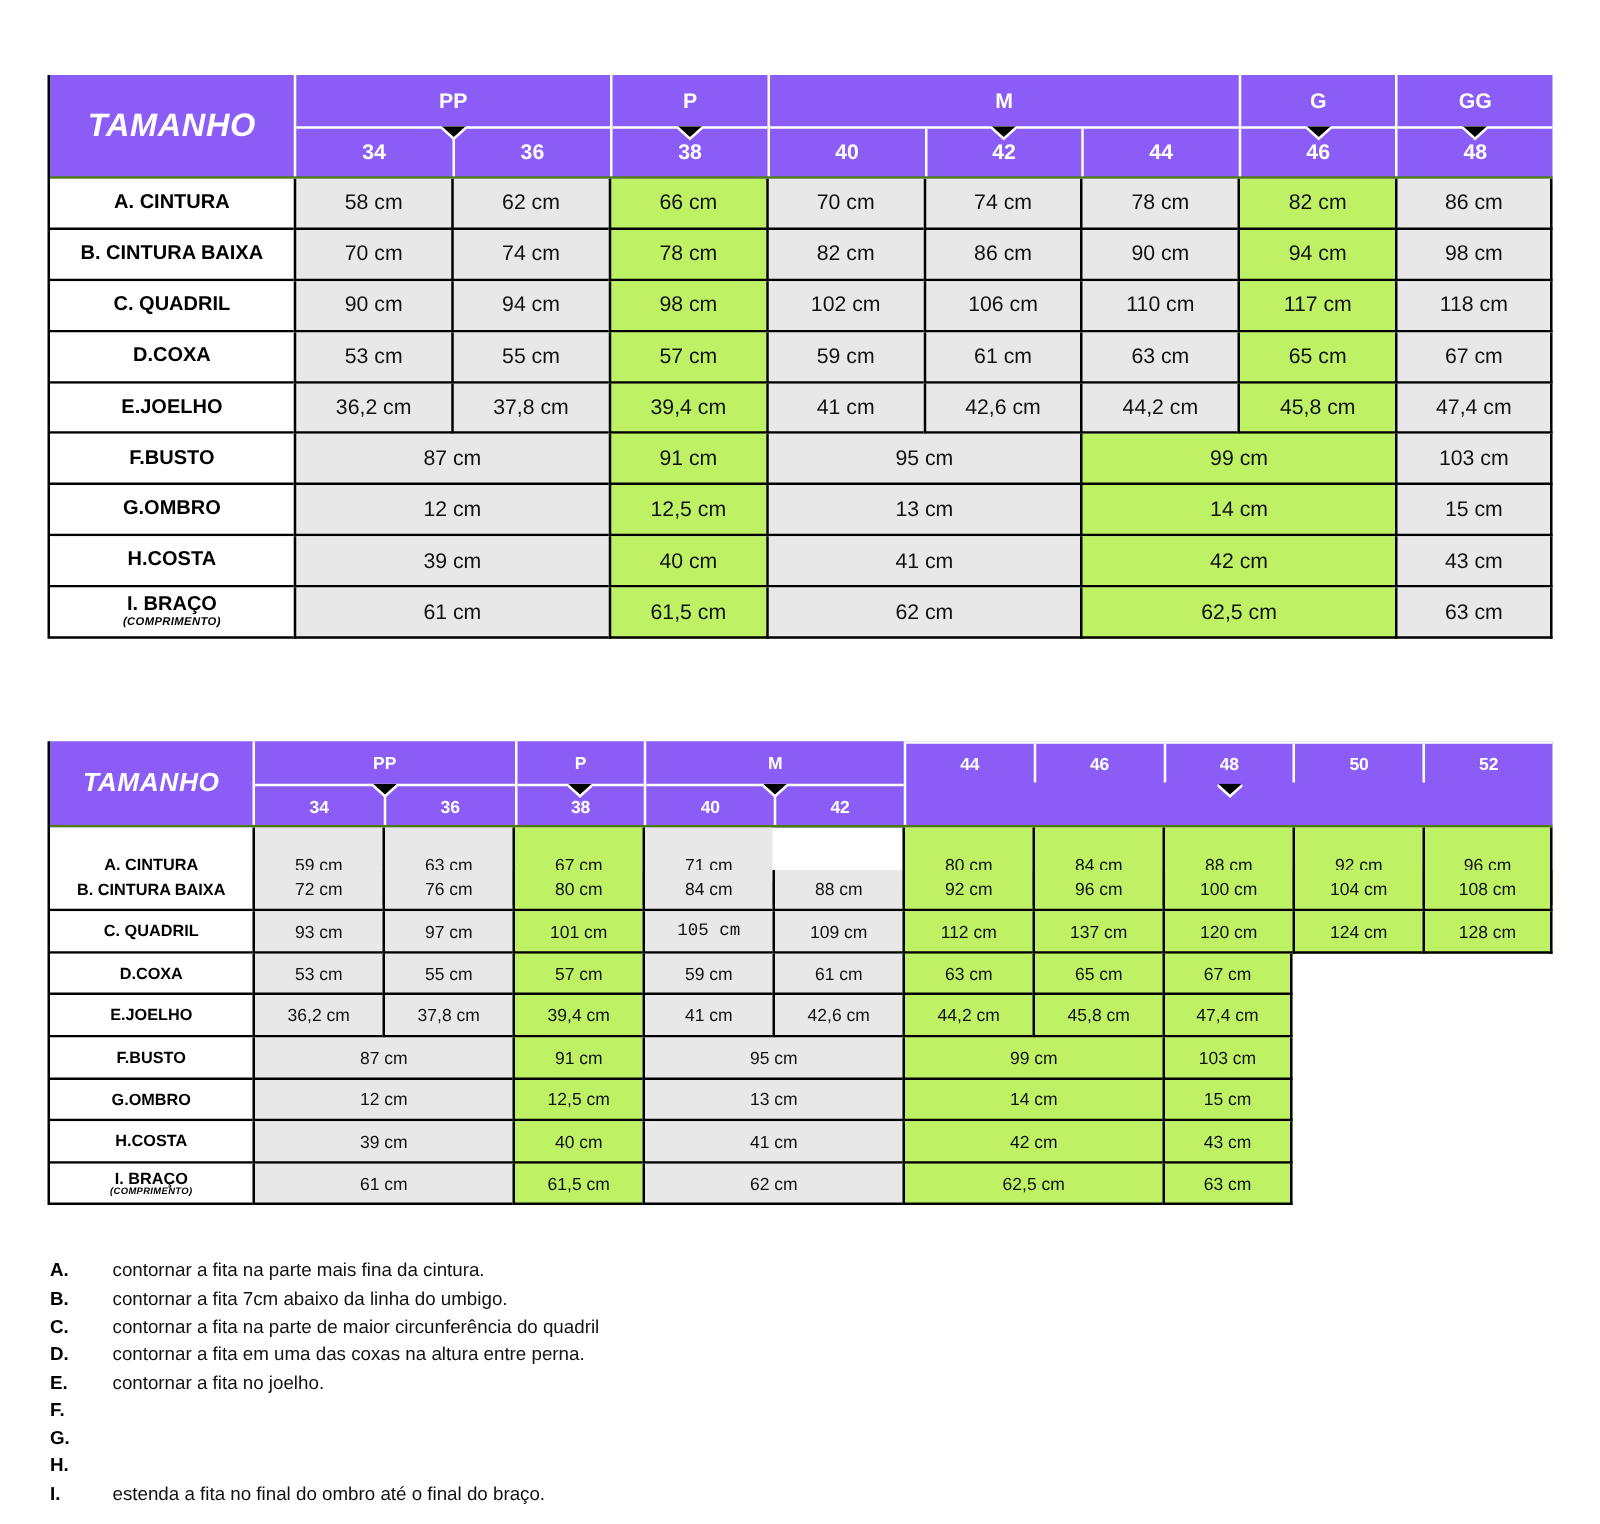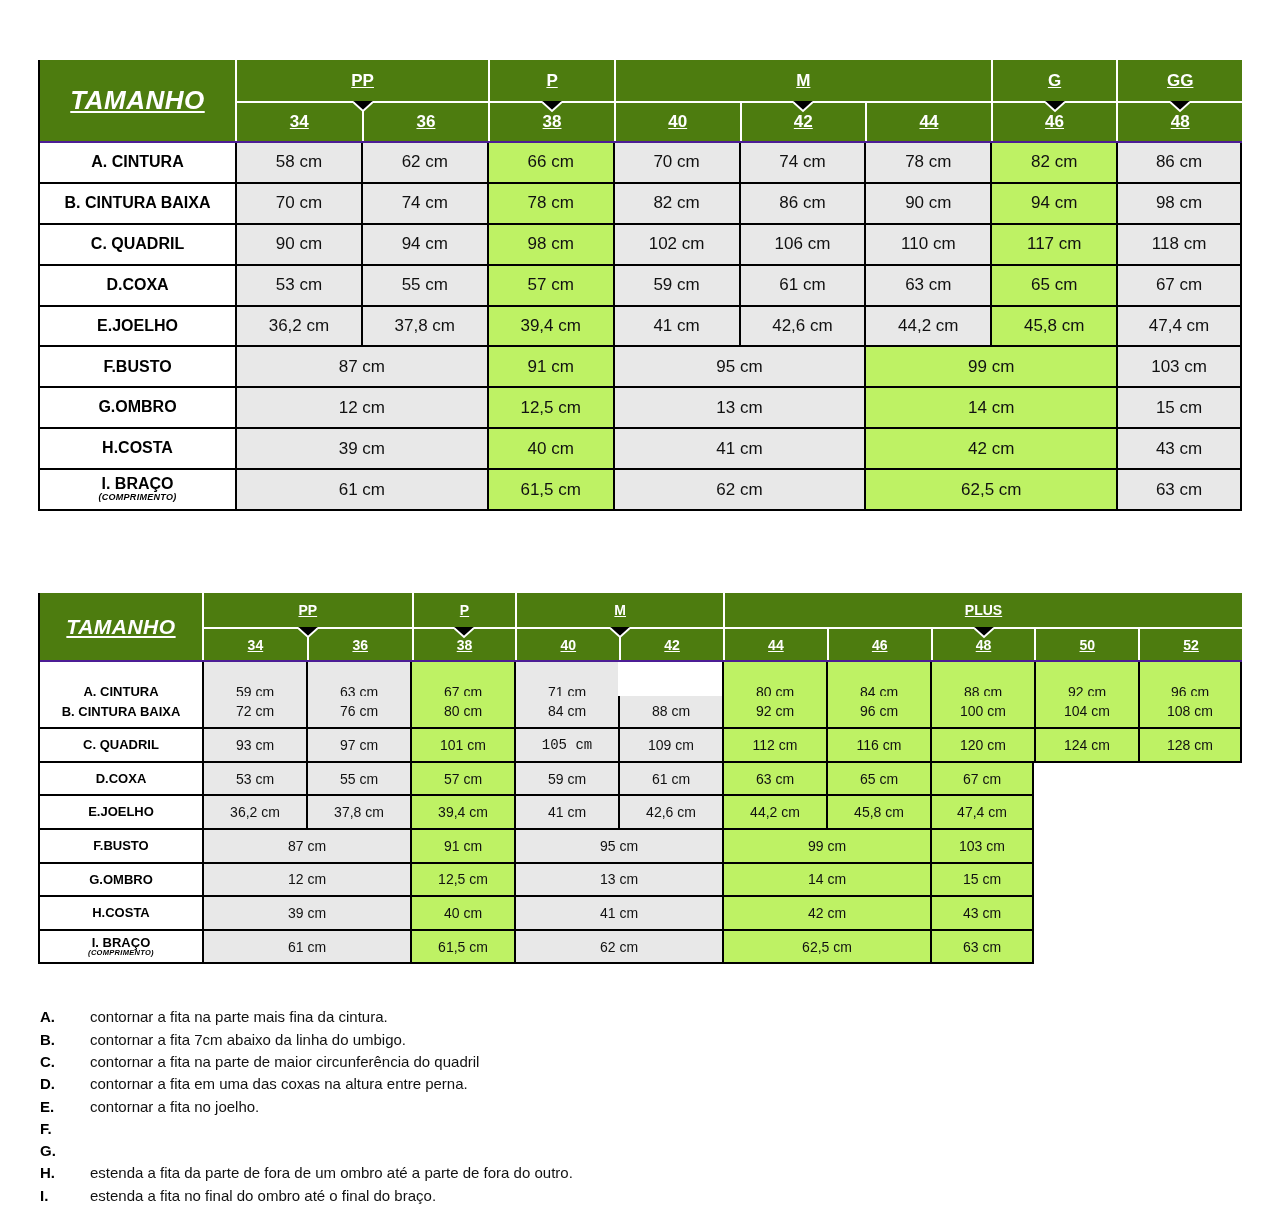--- a/index.html
+++ b/index.html
@@ -6,21 +6,21 @@
   body{width:1280px;height:1219px;font-family:"Liberation Sans",sans-serif;color:#111;}
 
   .tablewrap{width:1204px;margin-left:38px;}
   .t1{margin-top:60px;}
   .t2{margin-top:82px;}
 
   .size-table{border-left:2px solid #000;}
   .t1 .size-table{--labelw:195px;--grouph:41px;--sizesh:38px;--rowh:40.9px;--fs:17px;--lfs:16px;--tfs:26px;--subfs:9px;}
   .t2 .size-table{--labelw:162px;--grouph:34px;--sizesh:31px;--rowh:33.6px;--fs:14px;--lfs:13px;--tfs:21px;--subfs:7.5px;}
 
-  .thead{display:flex;background:#4d7c0f;color:#fff;border-bottom:2px solid #4c1d95;text-decoration:underline;}
+  .thead{display:flex;background:#8b5cf6;color:#fff;border-bottom:2px solid #4d7c0f;}
   .title-cell{flex:0 0 var(--labelw);display:flex;align-items:center;justify-content:center;
     font-style:italic;font-weight:bold;font-size:var(--tfs);border-right:2px solid #fff;letter-spacing:.5px;}
   .groups{flex:1;display:grid;}
   .group{position:relative;display:flex;flex-direction:column;}
   .group + .group{border-left:2px solid #fff;}
   .group-label{height:var(--grouph);display:flex;align-items:center;justify-content:center;
     font-weight:bold;font-size:var(--fs);}
   .sizes{display:flex;height:var(--sizesh);border-top:2px solid #fff;}
   .size{flex:1;display:flex;align-items:center;justify-content:center;font-weight:bold;font-size:var(--fs);}
   .size + .size{border-left:2px solid #fff;}
@@ -244,21 +244,20 @@
             <div class="notch"><svg width="20" height="12" viewBox="0 0 20 12">
                 <polygon points="0,0 20,0 10,10" fill="#000"></polygon>
                 <polyline points="0,1 10,10 20,1" fill="none" stroke="#fff" stroke-width="2"></polyline>
               </svg></div>
             <div class="sizes">
               <div class="size">40</div>
               <div class="size">42</div>
             </div>
           </div>
           <div class="group" style="grid-column: span 5;">
-            <div class="group-label">PLUS</div>
             <div class="notch"><svg width="20" height="12" viewBox="0 0 20 12">
                 <polygon points="0,0 20,0 10,10" fill="#000"></polygon>
                 <polyline points="0,1 10,10 20,1" fill="none" stroke="#fff" stroke-width="2"></polyline>
               </svg></div>
             <div class="sizes">
               <div class="size">44</div>
               <div class="size">46</div>
               <div class="size">48</div>
               <div class="size">50</div>
               <div class="size">52</div>
@@ -299,21 +298,21 @@
       <div class="trow" style="grid-template-columns: var(--labelw) repeat(10, 1fr);">
         <div class="rlabel">
           <span>C. QUADRIL</span>
         </div>
         <div class="tcell bg-g" style="grid-column: span 1;">93 cm</div>
         <div class="tcell bg-g" style="grid-column: span 1;">97 cm</div>
         <div class="tcell bg-w" style="grid-column: span 1;">101 cm</div>
         <div class="tcell bg-g" style="grid-column: span 1; font-family: Liberation Mono, monospace;">105 cm</div>
         <div class="tcell bg-g" style="grid-column: span 1;">109 cm</div>
         <div class="tcell bg-w" style="grid-column: span 1;">112 cm</div>
-        <div class="tcell bg-w" style="grid-column: span 1;">116 cm</div>
+        <div class="tcell bg-w" style="grid-column: span 1;">137 cm</div>
         <div class="tcell bg-w" style="grid-column: span 1;">120 cm</div>
         <div class="tcell bg-w" style="grid-column: span 1;">124 cm</div>
         <div class="tcell bg-w last" style="grid-column: span 1;">128 cm</div>
       </div>
       <div class="trow" style="grid-template-columns: var(--labelw) repeat(10, 1fr);">
         <div class="rlabel">
           <span>D.COXA</span>
         </div>
         <div class="tcell bg-g" style="grid-column: span 1;">53 cm</div>
         <div class="tcell bg-g" style="grid-column: span 1;">55 cm</div>
@@ -403,19 +402,18 @@
       <span class="fn-text">contornar a fita no joelho.</span>
     </div>
     <div class="fn-row">
       <span class="fn-letter">F.</span>
     </div>
     <div class="fn-row">
       <span class="fn-letter">G.</span>
     </div>
     <div class="fn-row">
       <span class="fn-letter">H.</span>
-      <span class="fn-text">estenda a fita da parte de fora de um ombro até a parte de fora do outro.</span>
     </div>
     <div class="fn-row">
       <span class="fn-letter">I.</span>
       <span class="fn-text">estenda a fita no final do ombro até o final do braço.</span>
     </div>
   </div>
 
 </body></html>

